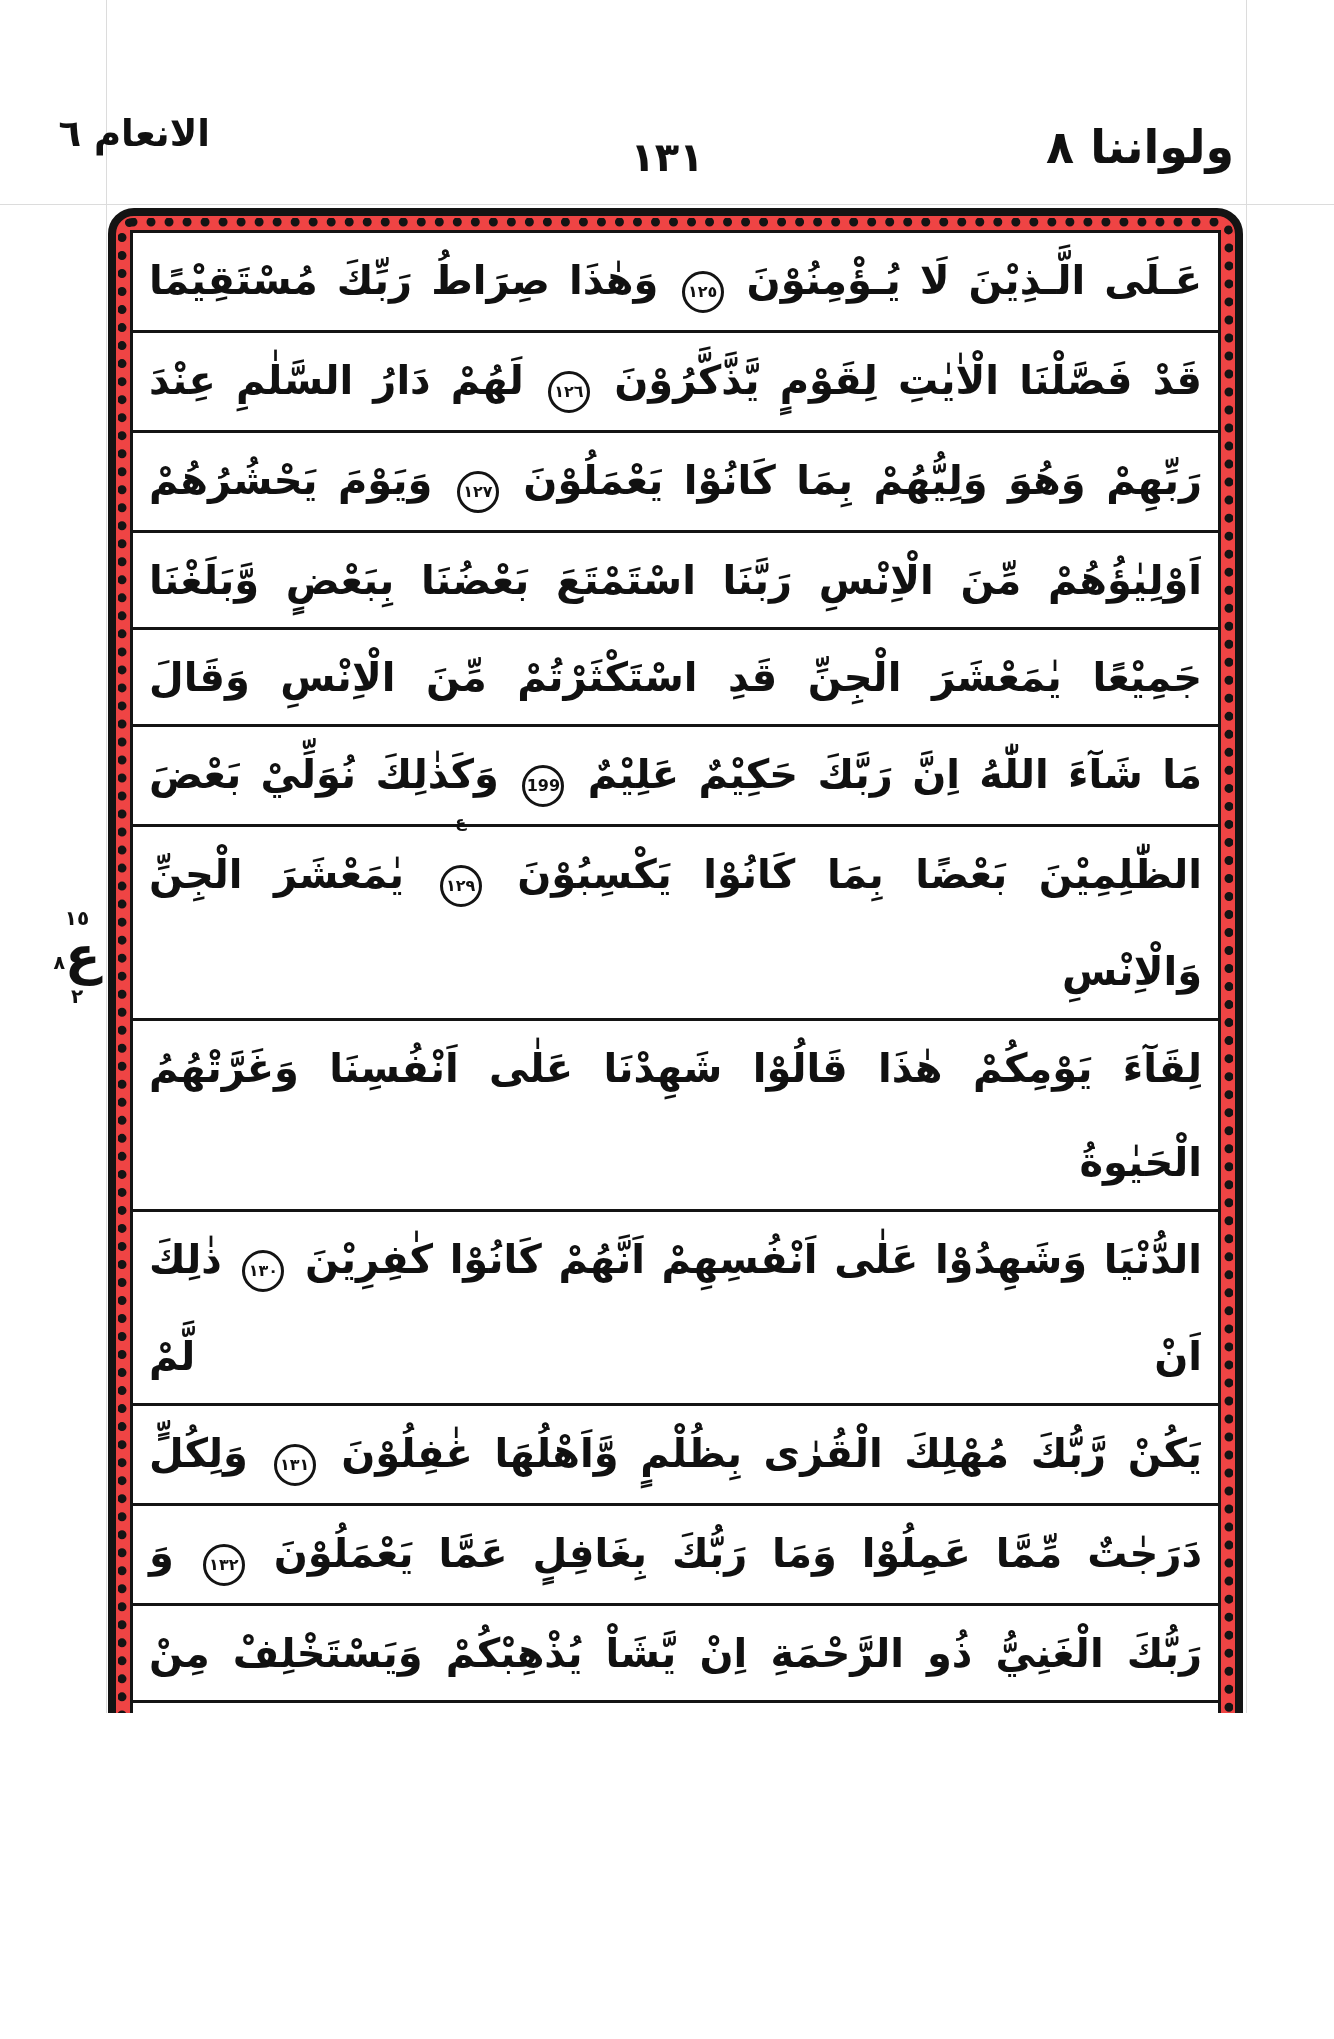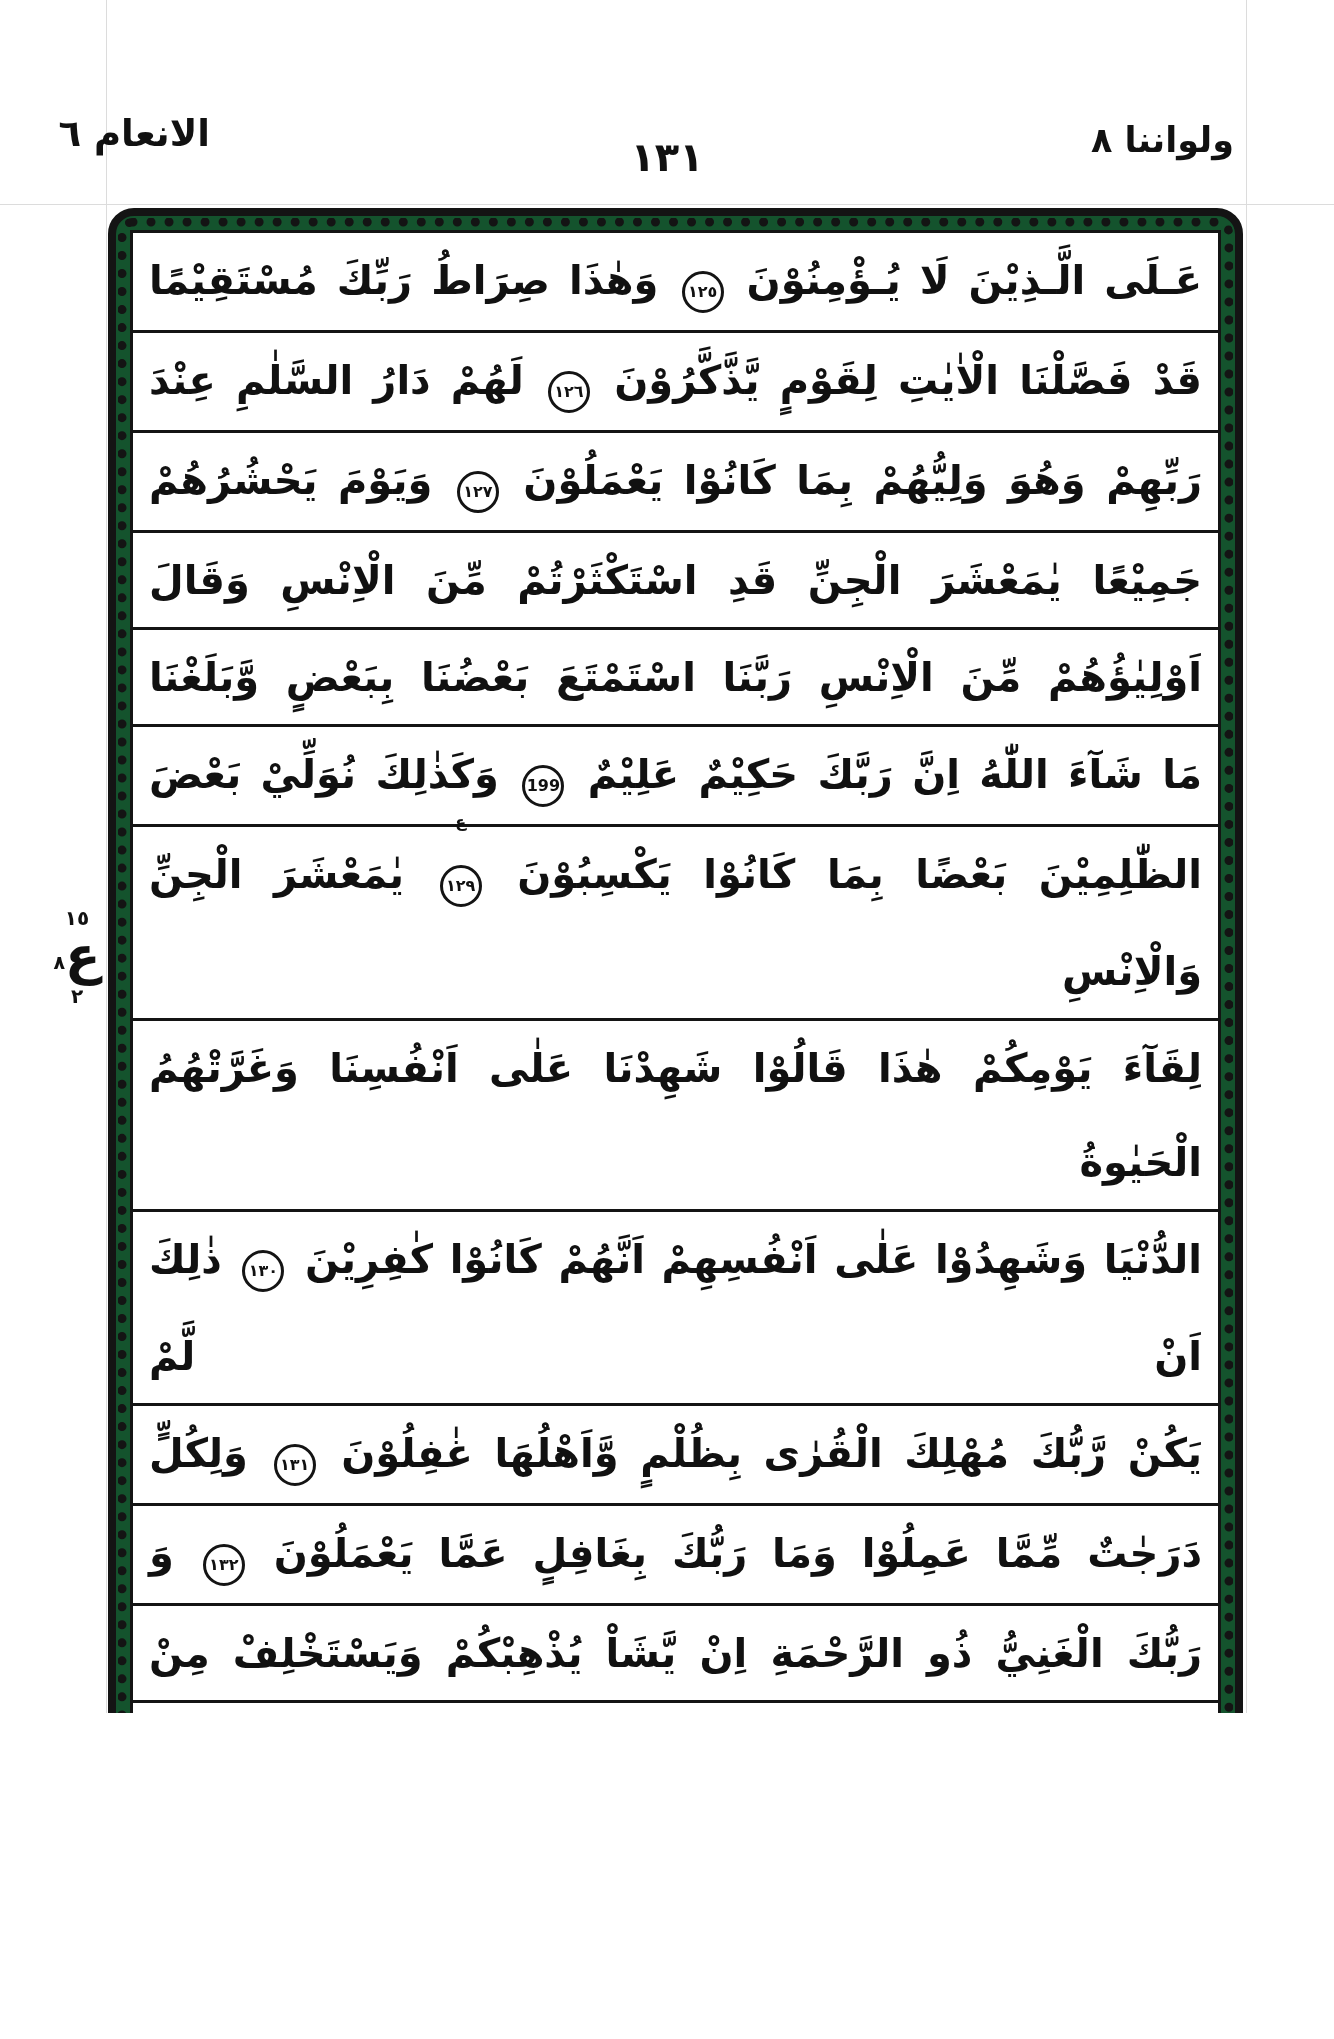--- a/index.html
+++ b/index.html
@@ -16,38 +16,38 @@
   .hguide{position:absolute;left:0;right:0;height:1px;background:#dcdcdc;}
   .vguide.left{left:106px;}
   .vguide.right{left:1246px;}
   .hguide.top{top:204px;}
   .hguide.bottom{top:1827px;}
 
   
   .hdr{position:absolute;direction:rtl;font-weight:bold;white-space:nowrap;}
   .hdr-surah{right:1124px;top:112px;font-size:37px;}   
   .hdr-page{left:0;width:1334px;text-align:center;top:134px;font-size:40px;letter-spacing:2px;}
-  .hdr-juz{right:100px;top:120px;font-size:35px;}      
+  .hdr-juz{right:100px;top:120px;font-size:46px;}      
 
   
   .ruku-marker{
     position:absolute;left:38px;top:908px;width:78px;
     direction:rtl;text-align:center;font-weight:bold;line-height:1;
   }
   .ruku-marker .r-top{display:block;font-size:20px;margin-bottom:0;text-align:center;}
   .ruku-marker .r-ain{font-size:52px;vertical-align:middle;}
   .ruku-marker .r-mid{font-size:19px;vertical-align:-10px;}
   .ruku-marker .r-bot{display:block;font-size:20px;margin-top:6px;}
 
   
   .frame{
     position:absolute;left:108px;top:208px;width:1135px;height:1617px;
     box-sizing:border-box;
     border:8px solid #141414;border-radius:26px;
-    padding:2px;background:#14532d;
+    padding:2px;background:#ef4444;
   }
   .frame-deco{
     box-sizing:border-box;height:100%;
     border:9px dotted #141414;border-radius:15px;
     padding:3px;
   }
   .frame-inner{
     box-sizing:border-box;height:100%;
     border:3px solid #141414;
     display:flex;flex-direction:column;
@@ -107,22 +107,22 @@
     </span>
     <span class="r-bot">٢</span>
   </div>
 
   <div class="frame">
     <div class="frame-deco">
       <div class="frame-inner">
           <div class="qrow"><span>عَـلَى الَّـذِيْنَ لَا يُـؤْمِنُوْنَ</span> <span class="ayah-wrap"><span class="ayah-circle">١٢٥</span></span> <span>وَهٰذَا صِرَاطُ رَبِّكَ مُسْتَقِيْمًا</span></div>
           <div class="qrow"><span>قَدْ فَصَّلْنَا الْاٰيٰتِ لِقَوْمٍ يَّذَّكَّرُوْنَ</span> <span class="ayah-wrap"><span class="ayah-circle">١٢٦</span></span> <span>لَهُمْ دَارُ السَّلٰمِ عِنْدَ</span></div>
           <div class="qrow"><span>رَبِّهِمْ وَهُوَ وَلِيُّهُمْ بِمَا كَانُوْا يَعْمَلُوْنَ</span> <span class="ayah-wrap"><span class="ayah-circle">١٢٧</span></span> <span>وَيَوْمَ يَحْشُرُهُمْ</span></div>
+          <div class="qrow"><span>اَوْلِيٰؤُهُمْ مِّنَ الْاِنْسِ رَبَّنَا اسْتَمْتَعَ بَعْضُنَا بِبَعْضٍ وَّبَلَغْنَا</span></div>
           <div class="qrow"><span>جَمِيْعًا يٰمَعْشَرَ الْجِنِّ قَدِ اسْتَكْثَرْتُمْ مِّنَ الْاِنْسِ وَقَالَ</span></div>
-          <div class="qrow"><span>اَوْلِيٰؤُهُمْ مِّنَ الْاِنْسِ رَبَّنَا اسْتَمْتَعَ بَعْضُنَا بِبَعْضٍ وَّبَلَغْنَا</span></div>
           <div class="qrow"><span>مَا شَآءَ اللّٰهُ اِنَّ رَبَّكَ حَكِيْمٌ عَلِيْمٌ</span> <span class="ayah-wrap"><span class="ayah-circle">199</span></span> <span>وَكَذٰلِكَ نُوَلِّيْ بَعْضَ</span></div>
           <div class="qrow"><span>الظّٰلِمِيْنَ بَعْضًا بِمَا كَانُوْا يَكْسِبُوْنَ</span> <span class="ayah-wrap"><span class="ayah-circle">١٢٩</span><span class="ruku-sup">ع</span></span> <span>يٰمَعْشَرَ الْجِنِّ وَالْاِنْسِ</span></div>
           <div class="qrow"><span>لِقَآءَ يَوْمِكُمْ هٰذَا قَالُوْا شَهِدْنَا عَلٰى اَنْفُسِنَا وَغَرَّتْهُمُ الْحَيٰوةُ</span></div>
           <div class="qrow"><span>الدُّنْيَا وَشَهِدُوْا عَلٰى اَنْفُسِهِمْ اَنَّهُمْ كَانُوْا كٰفِرِيْنَ</span> <span class="ayah-wrap"><span class="ayah-circle">١٣٠</span></span> <span>ذٰلِكَ اَنْ لَّمْ</span></div>
           <div class="qrow"><span>يَكُنْ رَّبُّكَ مُهْلِكَ الْقُرٰى بِظُلْمٍ وَّاَهْلُهَا غٰفِلُوْنَ</span> <span class="ayah-wrap"><span class="ayah-circle">١٣١</span></span> <span>وَلِكُلٍّ</span></div>
           <div class="qrow"><span>دَرَجٰتٌ مِّمَّا عَمِلُوْا وَمَا رَبُّكَ بِغَافِلٍ عَمَّا يَعْمَلُوْنَ</span> <span class="ayah-wrap"><span class="ayah-circle">١٣٢</span></span> <span>وَ</span></div>
           <div class="qrow"><span>رَبُّكَ الْغَنِيُّ ذُو الرَّحْمَةِ اِنْ يَّشَاْ يُذْهِبْكُمْ وَيَسْتَخْلِفْ مِنْ</span></div>
           <div class="qrow"><span>مَا تُوْعَدُوْنَ لَاٰتٍ وَّمَا اَنْتُمْ بِمُعْجِزِيْنَ</span> <span class="ayah-wrap"><span class="ayah-circle">١٣٤</span></span> <span>قُلْ يٰقَوْمِ اعْمَلُوْا</span></div>
         </div>
     </div>

